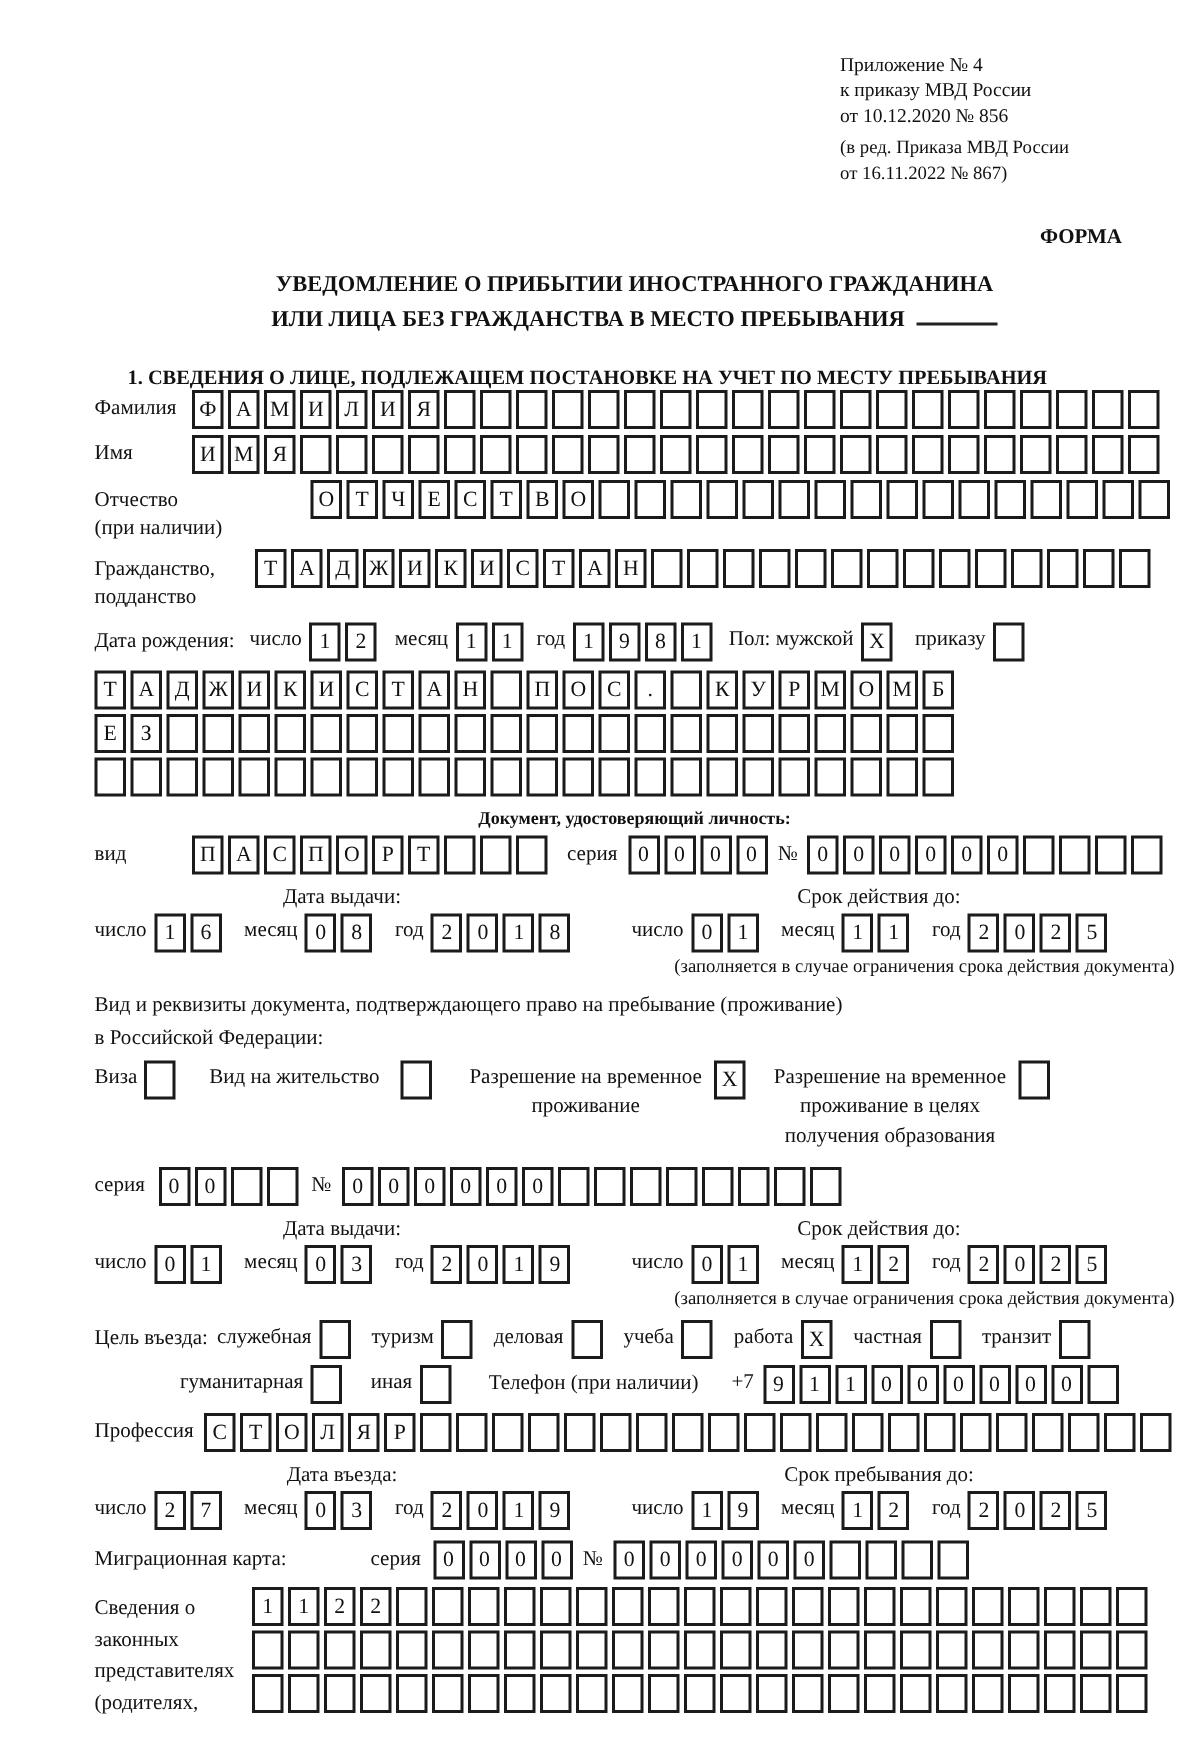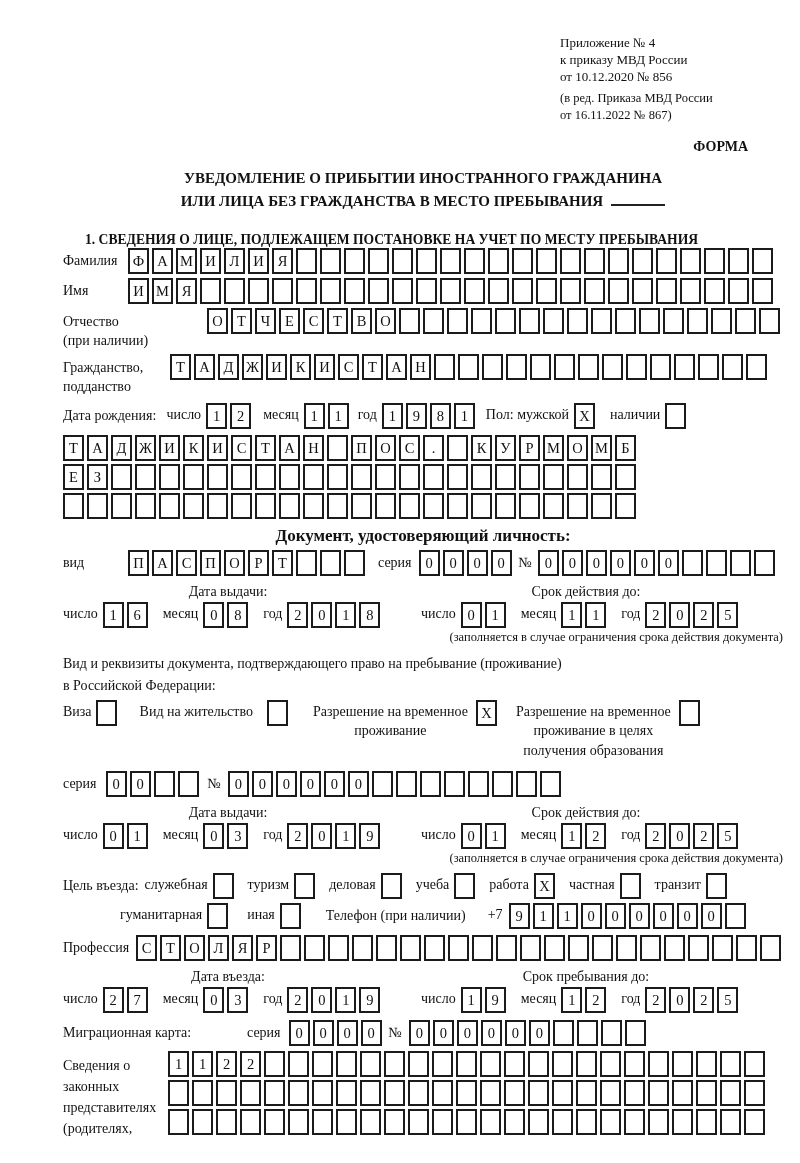--- a/index.html
+++ b/index.html
@@ -7,21 +7,21 @@
   body {
     width:800px; height:1163px; overflow:hidden;
     font-family:"Liberation Serif","DejaVu Serif",serif;
     color:#111;
   }
   .page { padding:34px 17px 0 63px; }
 
   
   .appendix { margin-left:497px; font-size:13px; line-height:1.32; }
   .appendix .rev { margin-top:5px; font-size:12.5px; }
-  .forma { text-align:right; padding-right:35px; font-weight:bold; font-size:14px; margin-top:16px; }
+  .forma { text-align:right; padding-right:35px; font-weight:bold; font-size:14px; margin-top:28px; }
 
   .title { text-align:center; font-weight:bold; font-size:15px; line-height:1.5; margin-top:12px; }
   .title .uline { display:inline-block; width:54px; border-bottom:2px solid #222; height:0.9em; margin-left:8px; }
 
   .sec-heading { font-weight:bold; font-size:13.6px; margin-top:20px; margin-left:22px; }
 
   .row { display:flex; align-items:flex-start; margin-top:4px; }
   .lbl { font-size:14px; padding-top:4px; line-height:1.35; flex:0 0 auto; }
   .lbl-col { font-size:14px; line-height:19px; padding-top:4px; flex:0 0 auto; }
   .w65  { width:65px; }
@@ -236,21 +236,21 @@
           <span class="cell">9</span>
           <span class="cell">8</span>
           <span class="cell">1</span>
         </span>
     </div>
     <div class="dgroup">
       <span class="dlbl">Пол: мужской</span>
       <span class="cells">
           <span class="cell">X</span>
         </span>
-      <span class="dlbl" style="margin-left:12px">наличии</span>
+      <span class="dlbl" style="margin-left:12px">приказу</span>
       <span class="cells">
           <span class="cell"></span>
         </span>
     </div>
   </div>
 
   <div class="row" style="margin-top:6px">
     <div class="cellrows">
       <div class="cells">
           <span class="cell">Т</span>
@@ -326,21 +326,21 @@
           <span class="cell"></span>
           <span class="cell"></span>
           <span class="cell"></span>
           <span class="cell"></span>
           <span class="cell"></span>
           <span class="cell"></span>
         </div>
     </div>
   </div>
 
-  <div style="text-align:center; font-weight:bold; font-size:17px; margin-top:4px">Документ, удостоверяющий личность:</div>
+  <div style="text-align:center; font-weight:bold; font-size:12px; margin-top:4px">Документ, удостоверяющий личность:</div>
 
   <div class="row" style="margin-top:4px">
     <div class="lbl w65">вид</div>
     <div class="cells">
         <span class="cell">П</span>
         <span class="cell">А</span>
         <span class="cell">С</span>
         <span class="cell">П</span>
         <span class="cell">О</span>
         <span class="cell">Р</span>

